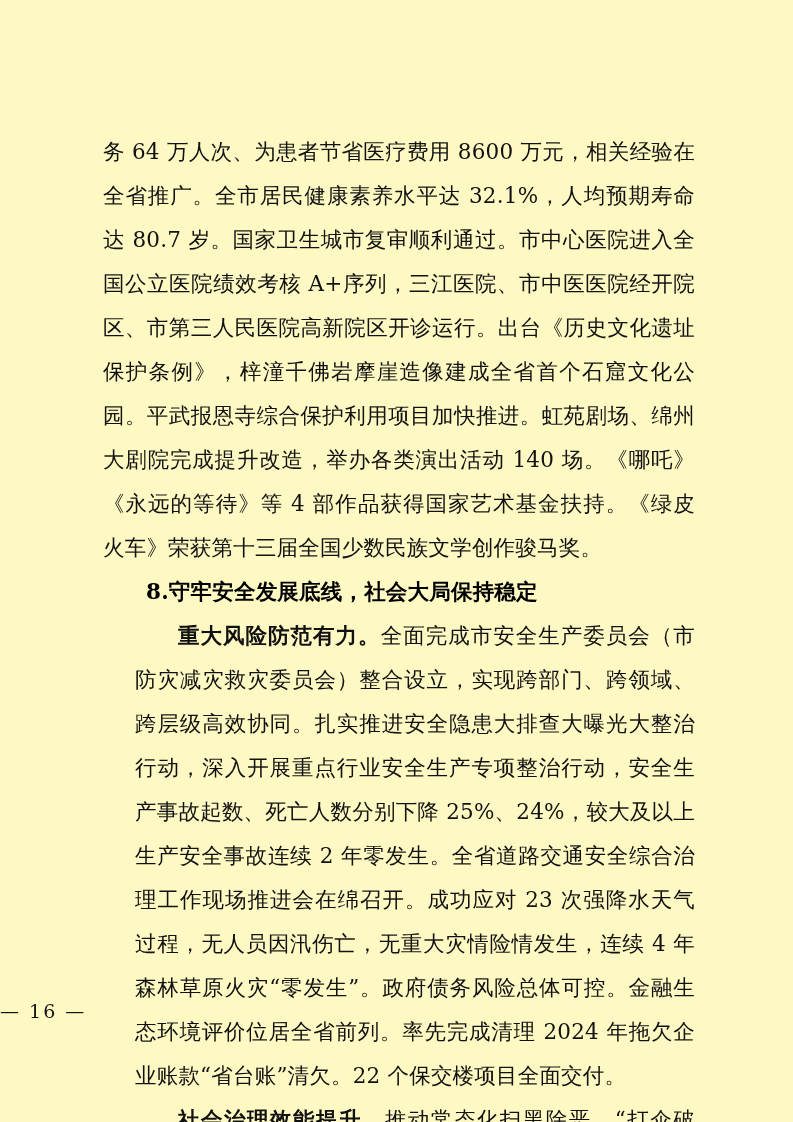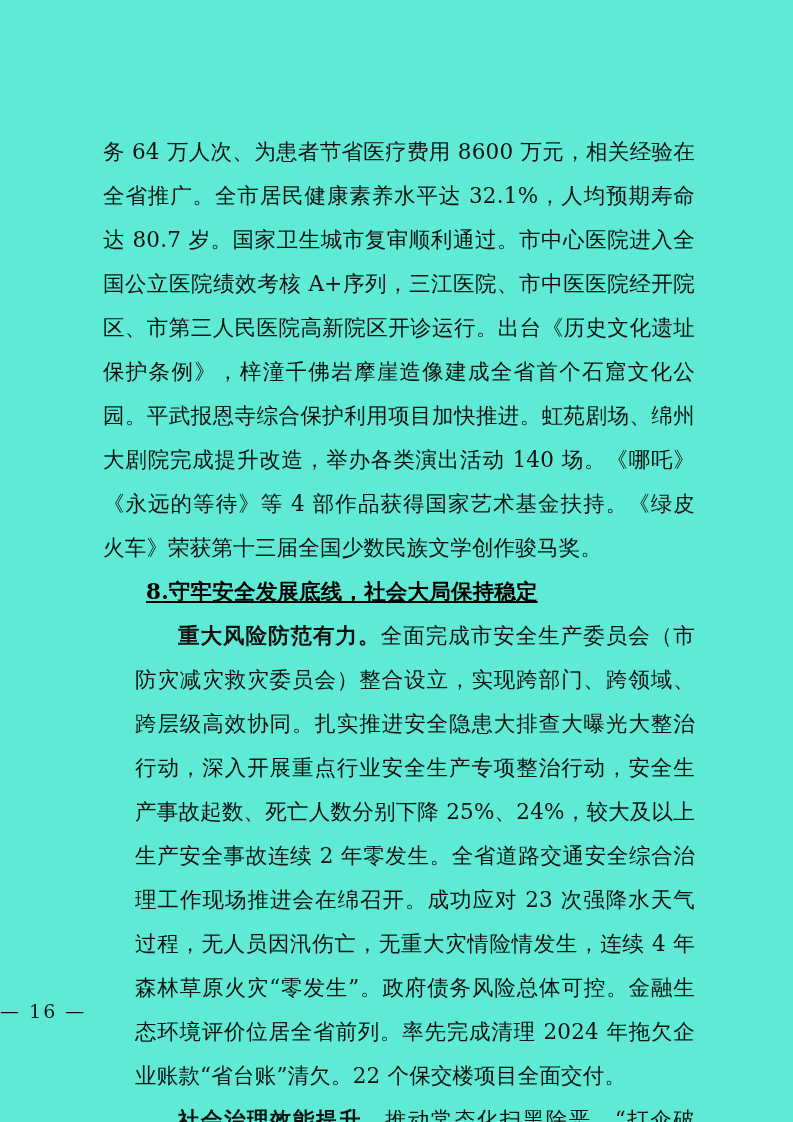--- a/index.html
+++ b/index.html
@@ -4,21 +4,21 @@
 <style>
   html, body {
     margin: 0;
     padding: 0;
     background: #f2f2f0;
   }
   .page {
     position: relative;
     width: 793px;
     height: 1122px;
-    background: #5eead4;
+    background: #fef9c3;
     margin: 0 auto;
     overflow: hidden;
     box-sizing: border-box;
   }
   .content {
     position: absolute;
     left: 103px;
     top: 130px;
     width: 592px;
   }
@@ -38,21 +38,20 @@
   }
   .heading {
     font-family: "DejaVu Serif", "Liberation Serif", serif;
     font-weight: bold;
     font-size: 21.5px;
     line-height: 44px;
     color: #000000;
     margin: 0;
     text-indent: 43px;
     letter-spacing: 0.2px;
-    text-decoration: underline;
   }
   .para b {
     font-weight: bold;
   }
   .footer {
     position: absolute;
     left: 0;
     top: 1000px;
     width: 793px;
     text-align: left;

